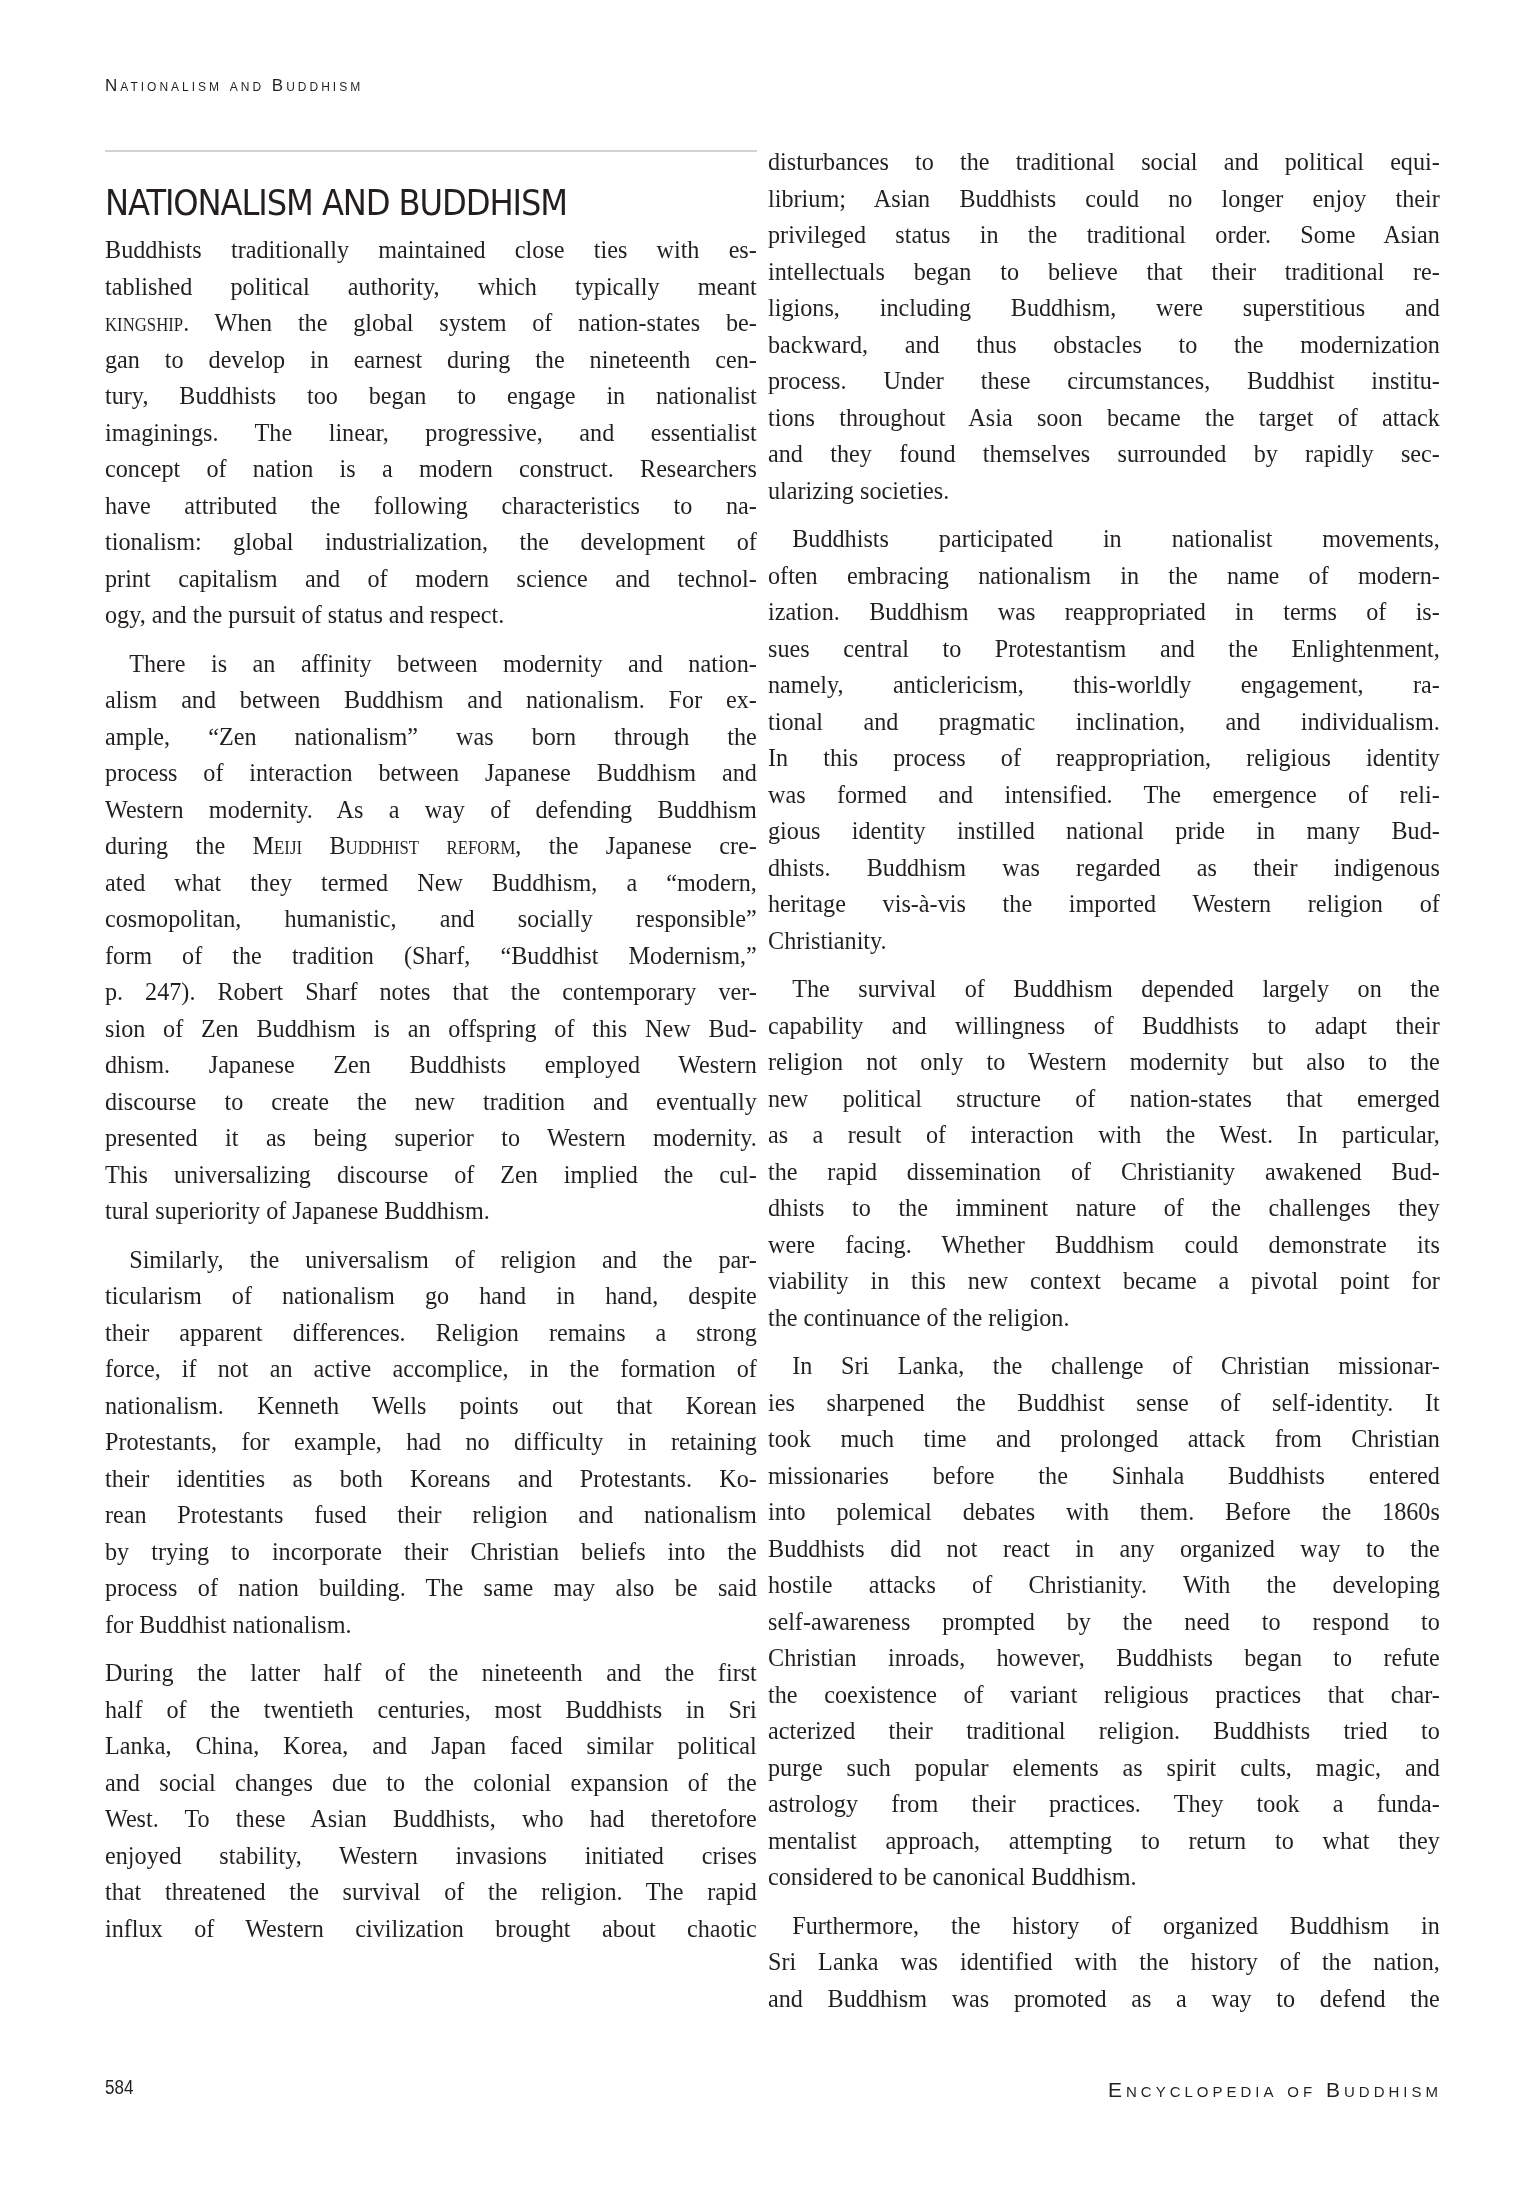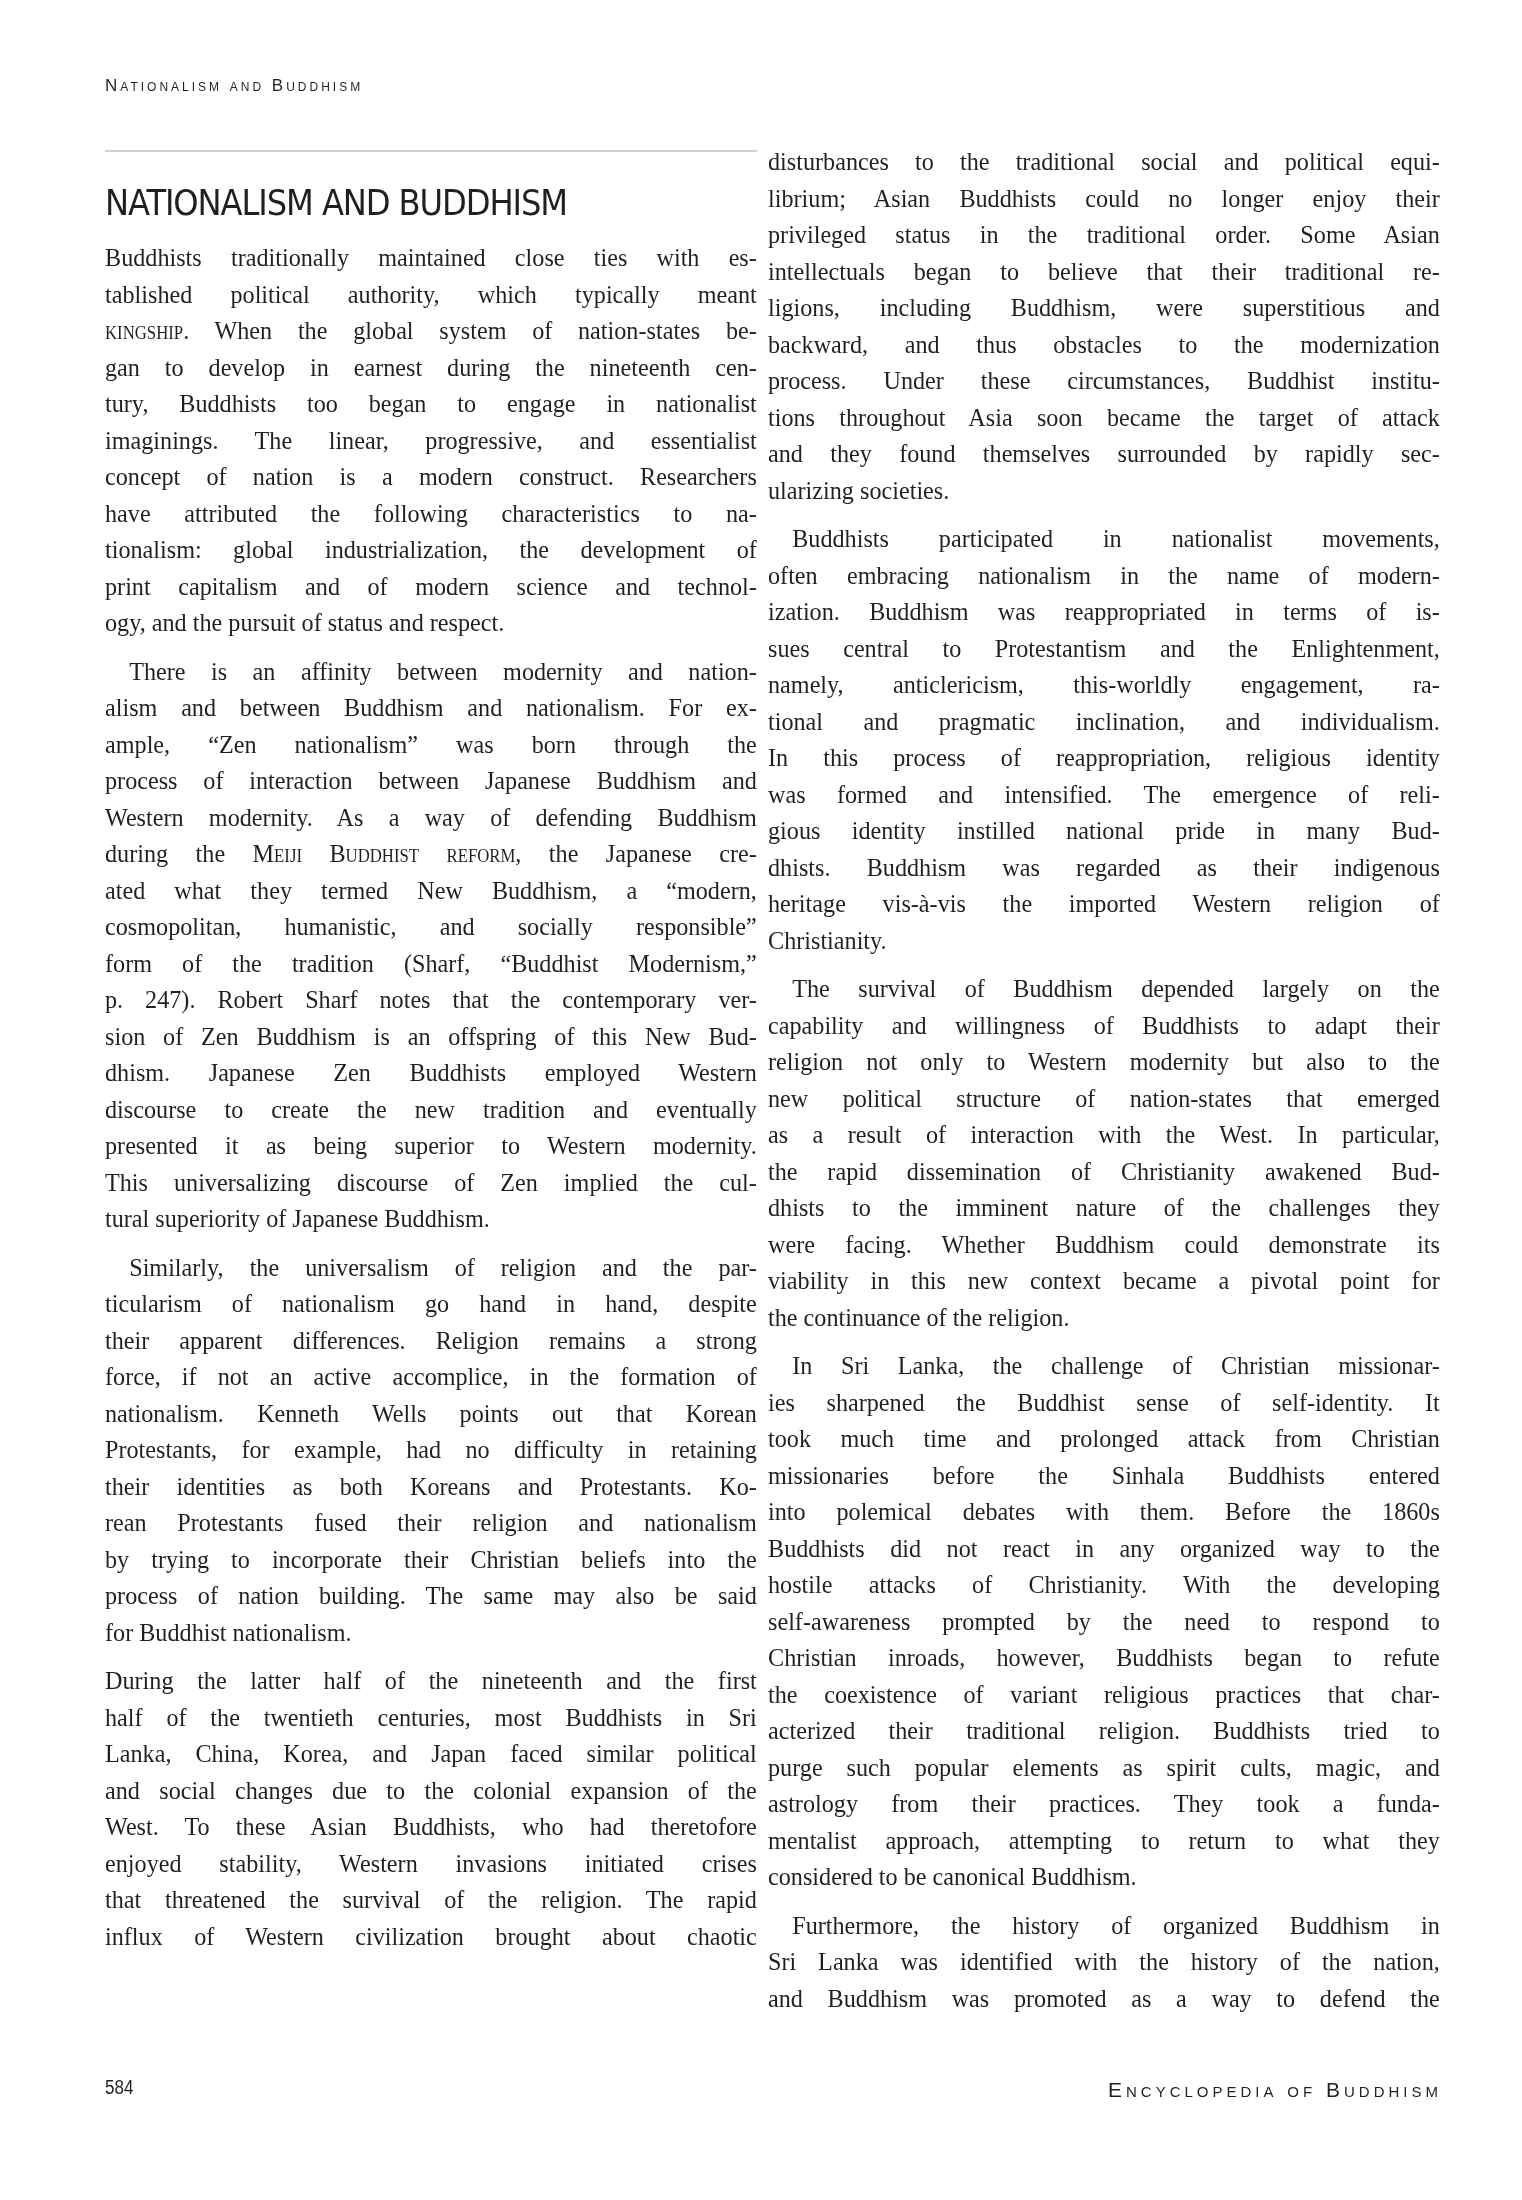--- a/index.html
+++ b/index.html
@@ -13,21 +13,21 @@
     position: absolute; left: 105px; top: 150px; width: 652px; height: 0;
     border-top: 2px solid #d2d2d2;
   }
   .article-title {
     position: absolute; left: 105px; top: 158px;
     font-family: "DejaVu Sans", sans-serif; font-size: 35px; font-weight: normal;
     letter-spacing: -1.2px; transform: scaleX(0.92); transform-origin: left top;
     line-height: 44px; white-space: nowrap; color: #231f20;
   }
   .col { position: absolute; width: 652px; font-family: "Liberation Serif", serif; font-size: 26px; }
-  .col-left { left: 105px; top: 240px; }
+  .col-left { left: 105px; top: 232px; }
   .col-right { left: 768px; top: 144px; width: 672px; }
   .para { margin: 0 0 12px 0; }
   .line {
     display: block; height: 36.5px; line-height: 36.5px; white-space: nowrap;
     text-align: justify; text-align-last: justify;
     transform: scaleX(0.93); transform-origin: left center; width: 107.5%;
   }
   .line.last { text-align-last: left; }
   .indent { text-indent: 26px; }
   .sc { font-variant: small-caps; }

